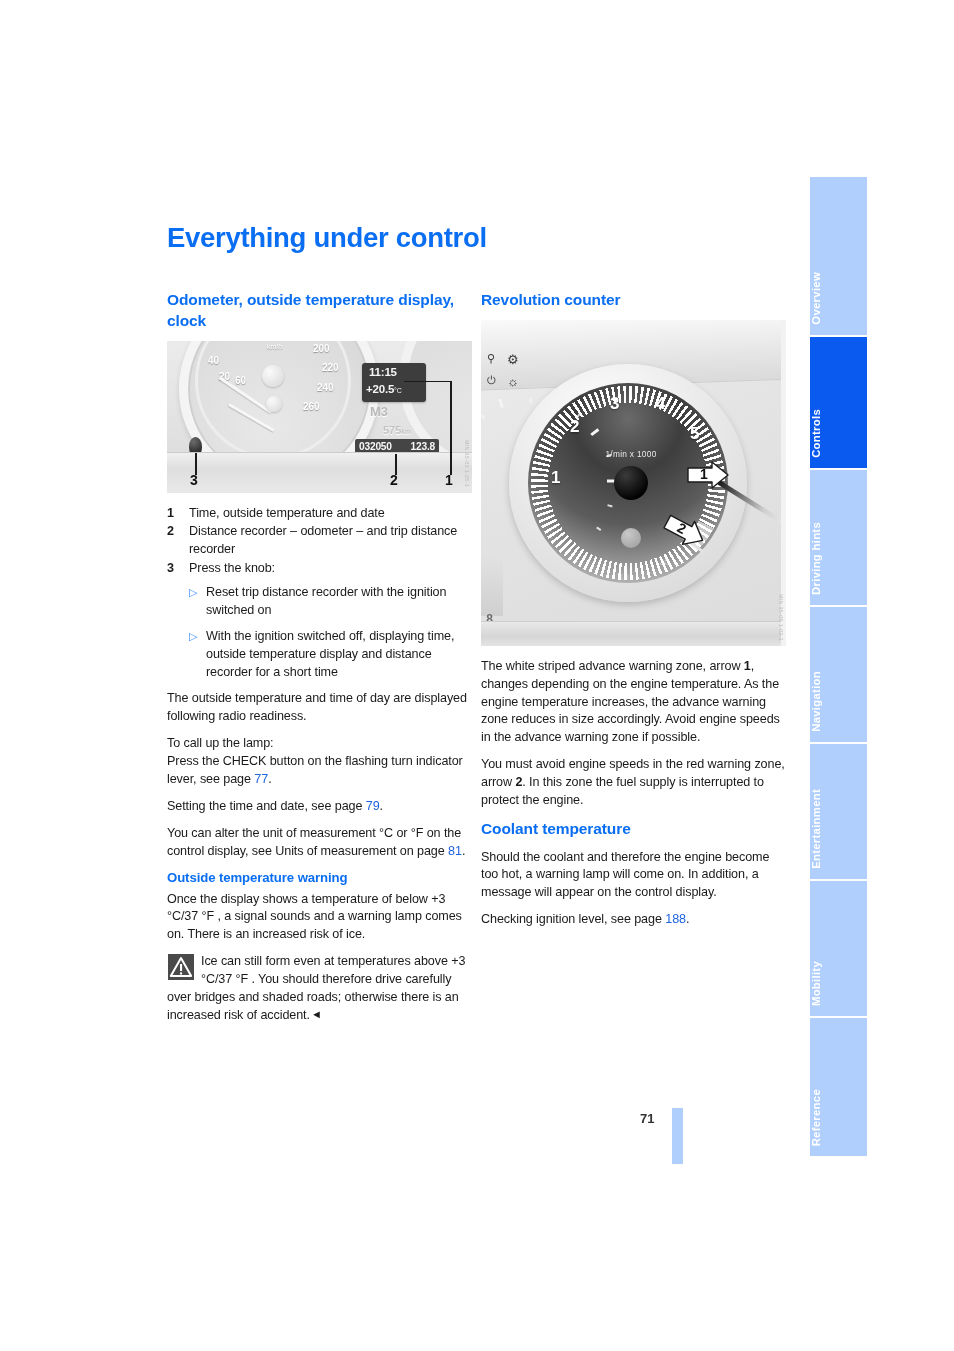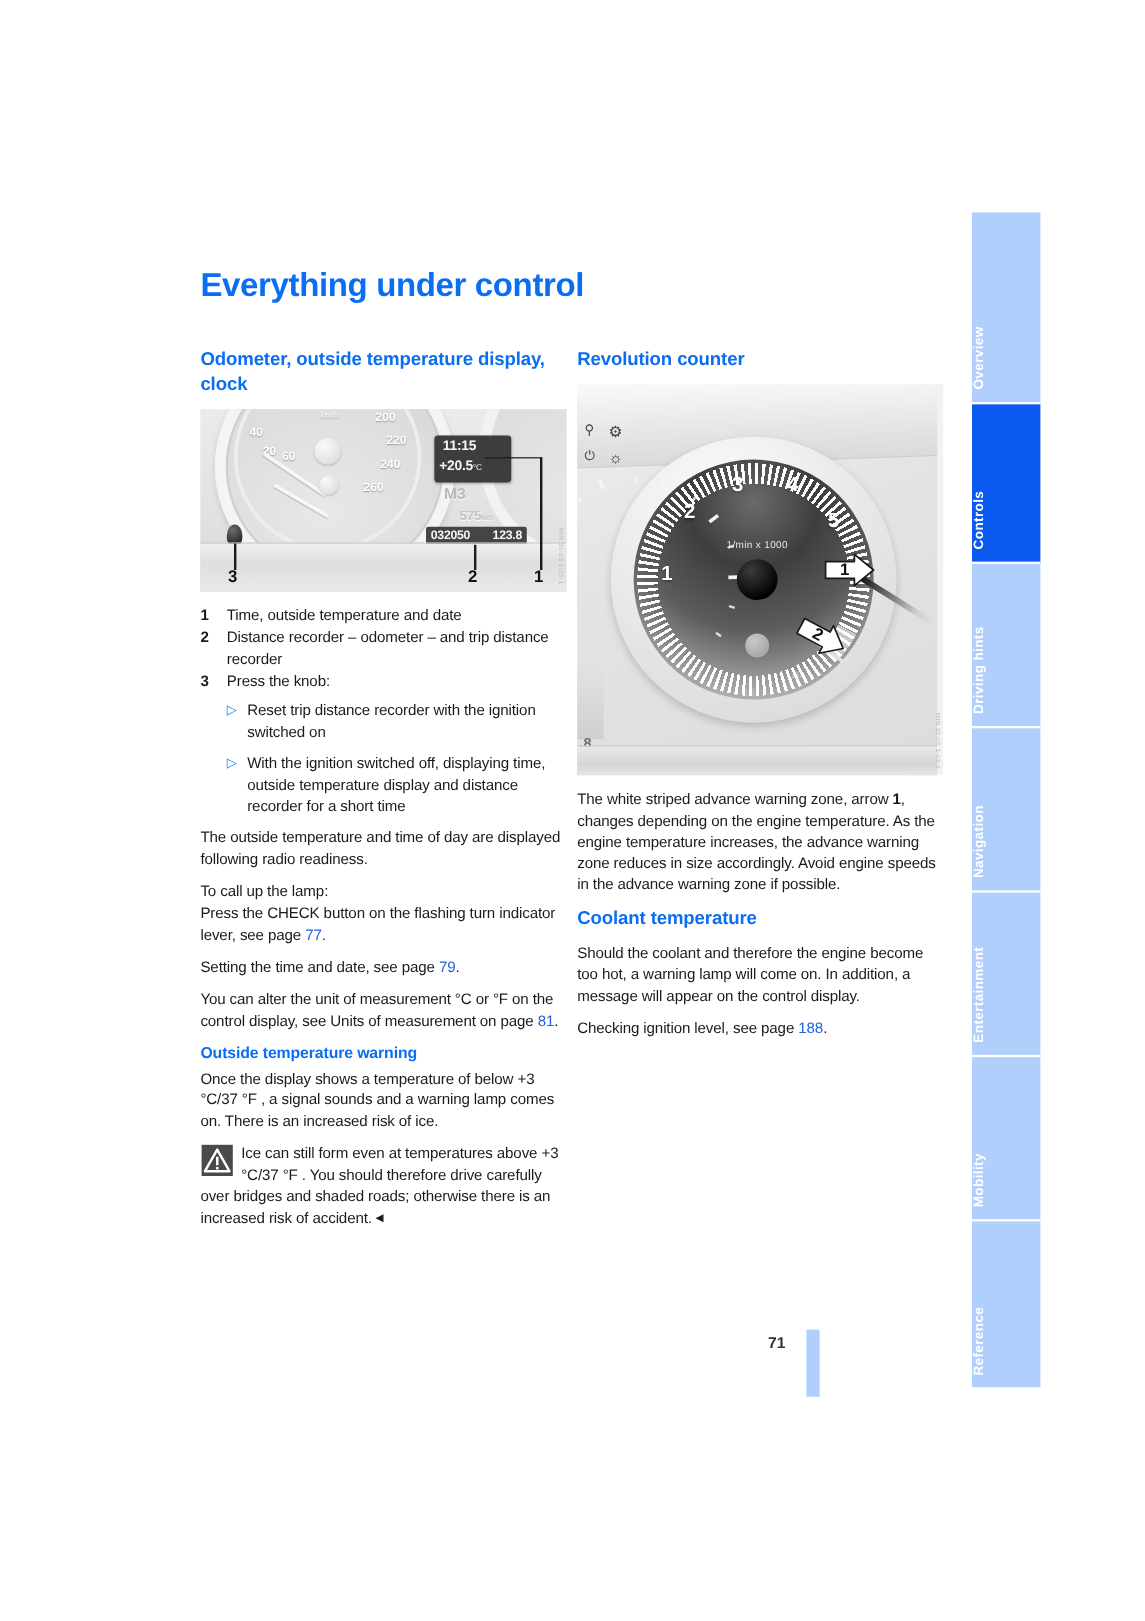--- a/index.html
+++ b/index.html
@@ -675,20 +675,23 @@
 
         <div class="th-bottombar"></div>
       </div>
       <div class="fig-code">MIN 35-05 1-03-1</div>
     </div>
 
     <p class="body">
       <span>The white striped advance warning zone, arrow </span><b class="inline">1</b><span>, changes depending on the engine temperature. As the engine temperature increases, the advance warning zone reduces in size accordingly. Avoid engine speeds in the advance warning zone if possible.</span>
     </p>
 
+    <p class="body">
+      <span>You must avoid engine speeds in the red warning zone, arrow </span><b class="inline">2</b><span>. In this zone the fuel supply is interrupted to protect the engine.</span>
+    </p>
 
     <h2 class="section" style="margin-top:4px;">Coolant temperature</h2>
     <p class="body">Should the coolant and therefore the engine become too hot, a warning lamp will come on. In addition, a message will appear on the control display.</p>
     <p class="body">
       <span>Checking ignition level, see page </span><span class="ref">188</span>.
     </p>
   </div>
 
   <div id="tabstrip">
     <div class="tab" style="height:160px;">

